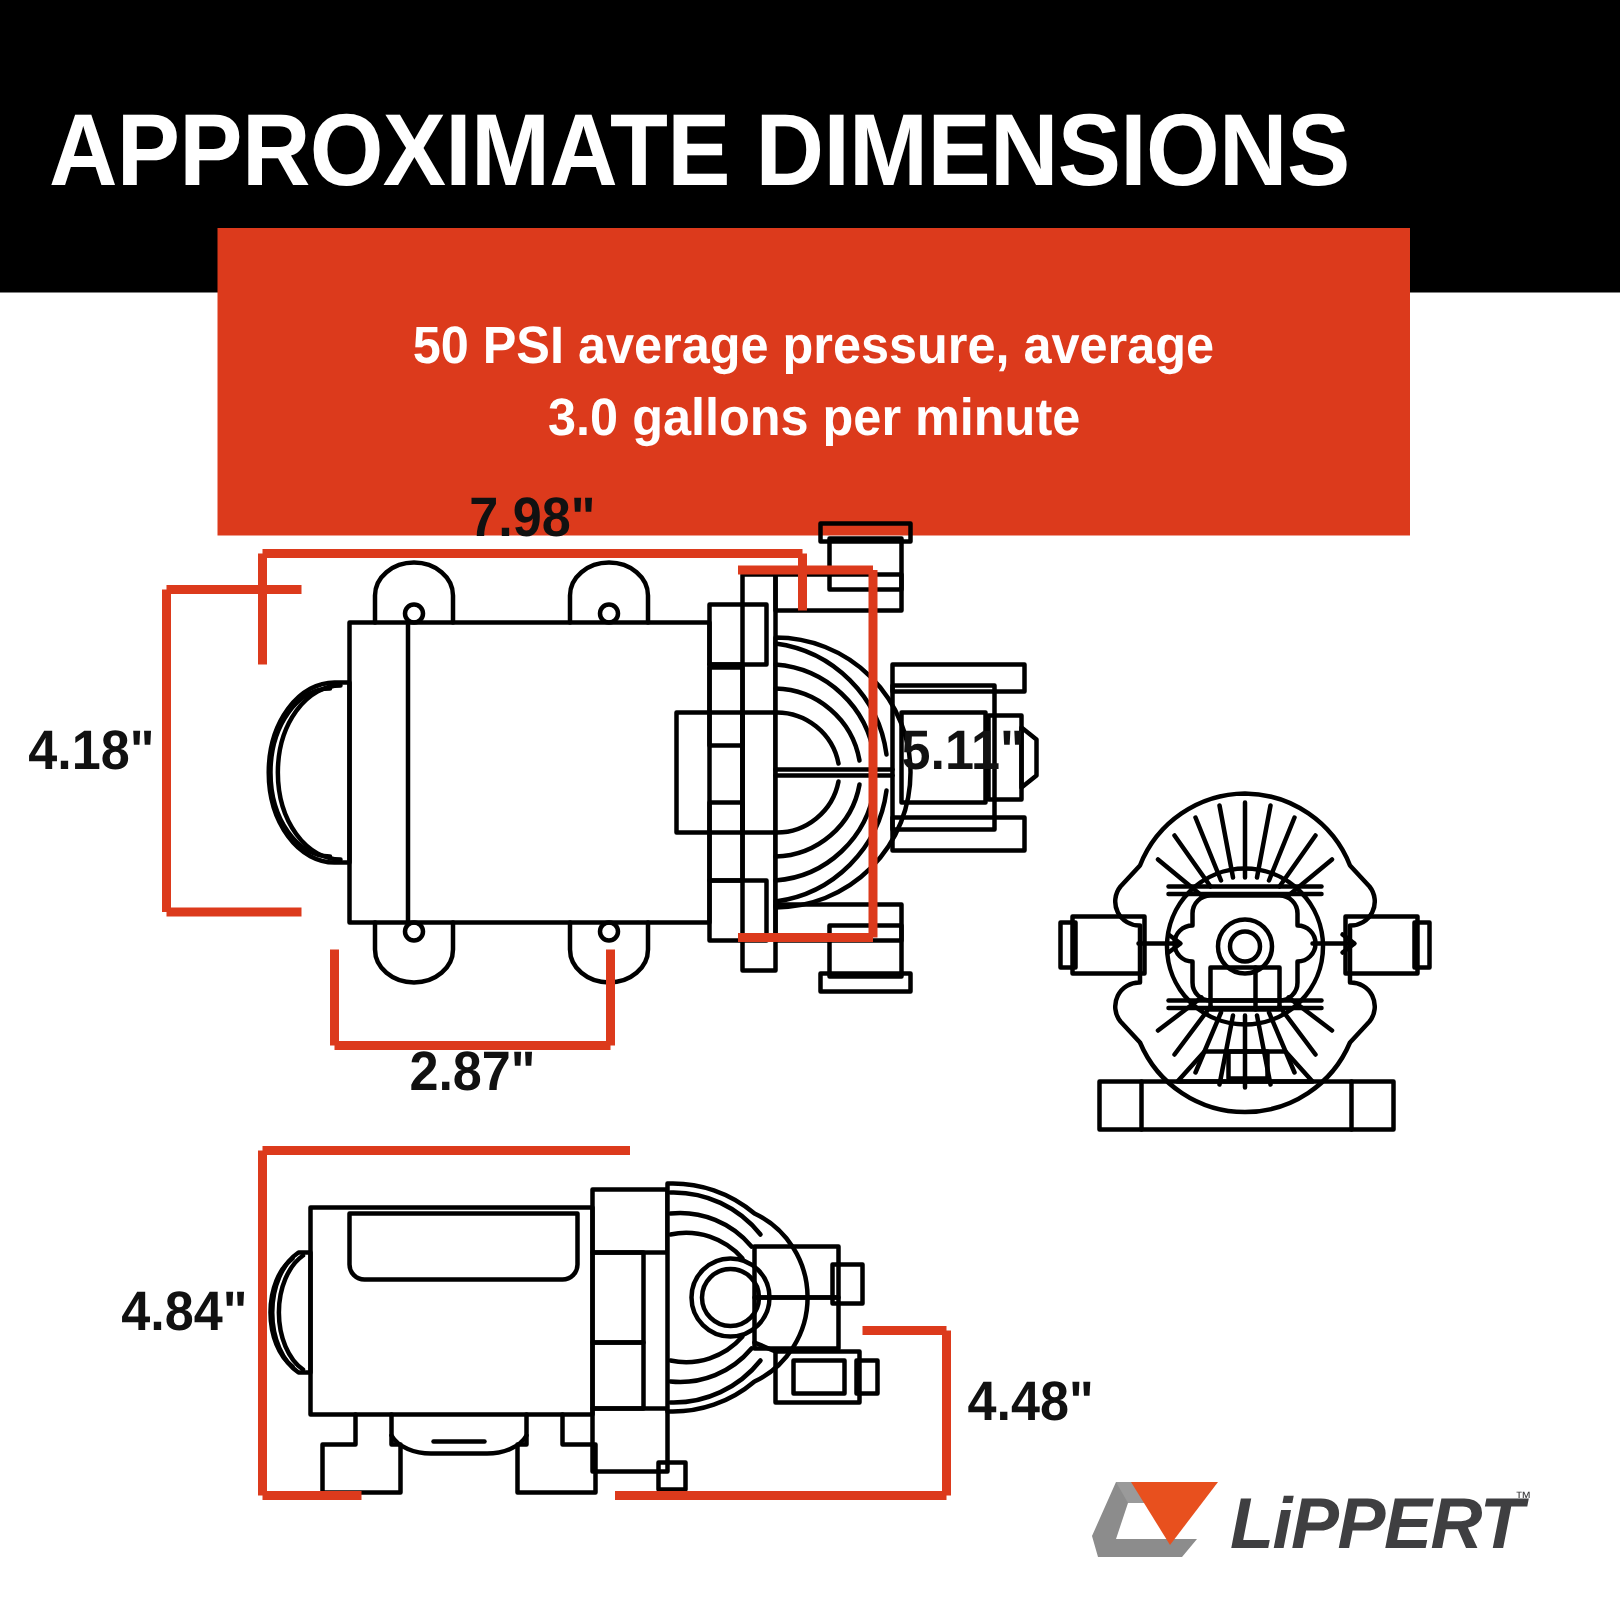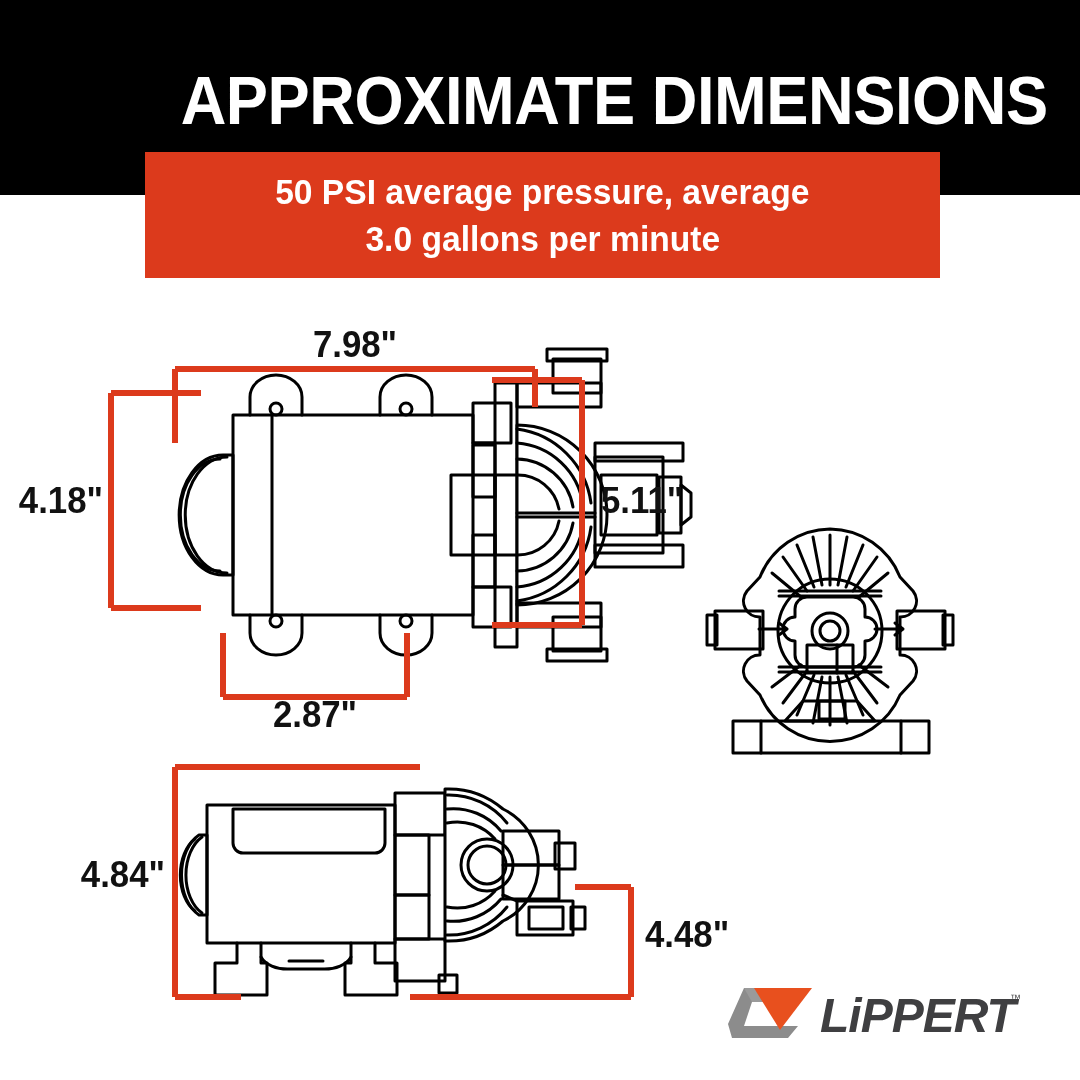--- a/index.html
+++ b/index.html
@@ -9,38 +9,38 @@
     font-family:"Liberation Sans", sans-serif;
     overflow:hidden;
     position:relative;
   }
   #page{position:relative;width:1080px;height:1080px;overflow:hidden;background:#fff;}
 
   
   .header-band{
     position:absolute;left:0;top:0;width:1080px;height:195px;
     background:#000000;
-    display:flex;align-items:center;justify-content:flex-end;
+    display:flex;align-items:center;justify-content:flex-start;
   }
   .header-title{
     color:#ffffff;
     font-family:"Liberation Sans", sans-serif;
     font-weight:bold;
     font-size:68px;
     letter-spacing:-0.5px;
     transform:scaleX(0.93);
     transform-origin:center center;
     white-space:nowrap;
     line-height:1;
     margin-top:4px;
   }
 
   
   .subtitle-band{
-    position:absolute;left:145px;top:152px;width:795px;height:126px;
+    position:absolute;left:145px;top:152px;width:795px;height:205px;
     background:#DC3A1C;
     display:flex;flex-direction:column;align-items:center;justify-content:center;
   }
   .subtitle-line{
     color:#ffffff;
     font-family:"Liberation Sans", sans-serif;
     font-weight:bold;
     font-size:35px;
     line-height:1.35;
     white-space:nowrap;

